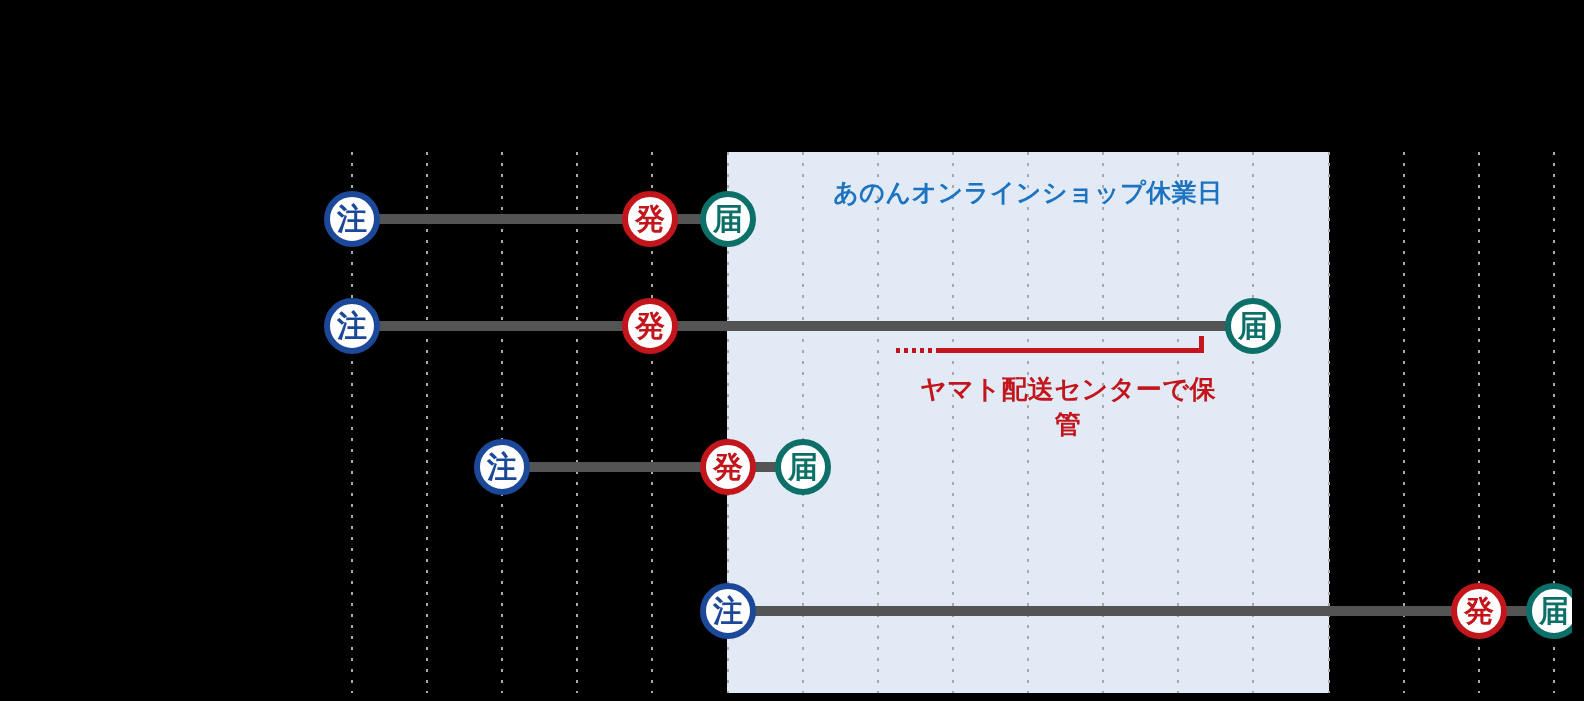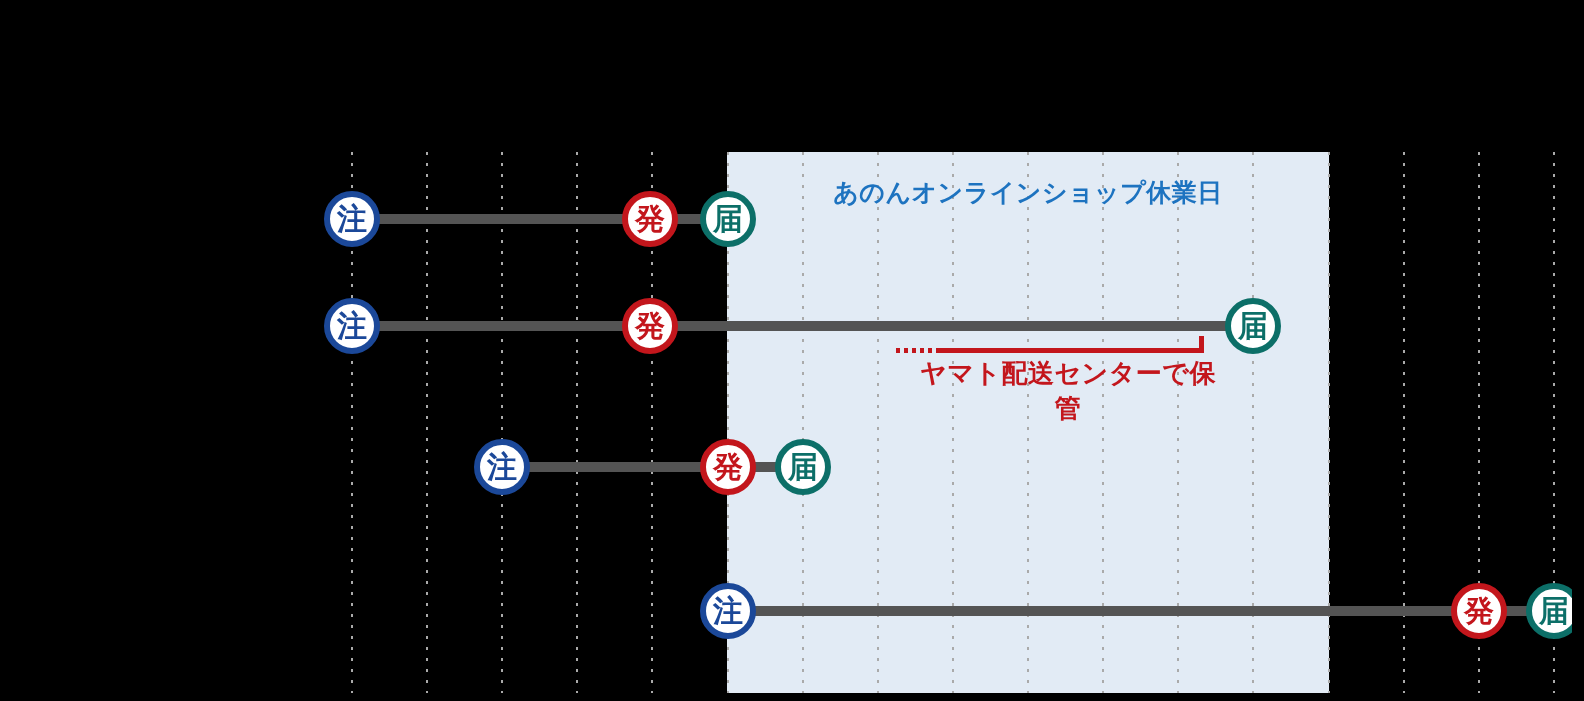--- a/index.html
+++ b/index.html
@@ -37,21 +37,21 @@
   }
   .storage-line {
     position:absolute; left:938px; top:348px; width:266px; height:5px;
     background:#c3161c;
   }
   .storage-tick {
     position:absolute; left:1199px; top:336px; width:5px; height:17px;
     background:#c3161c;
   }
   .storage-label {
-    position:absolute; left:918px; top:356px; width:300px; text-align:center;
+    position:absolute; left:918px; top:372px; width:300px; text-align:center;
     color:#c3161c; font-weight:bold; font-size:26px; letter-spacing:0.5px;
   }
 </style>
 </head>
 <body>
 
 <div class="stage">
 
   <div class="holiday-box"></div>
 

